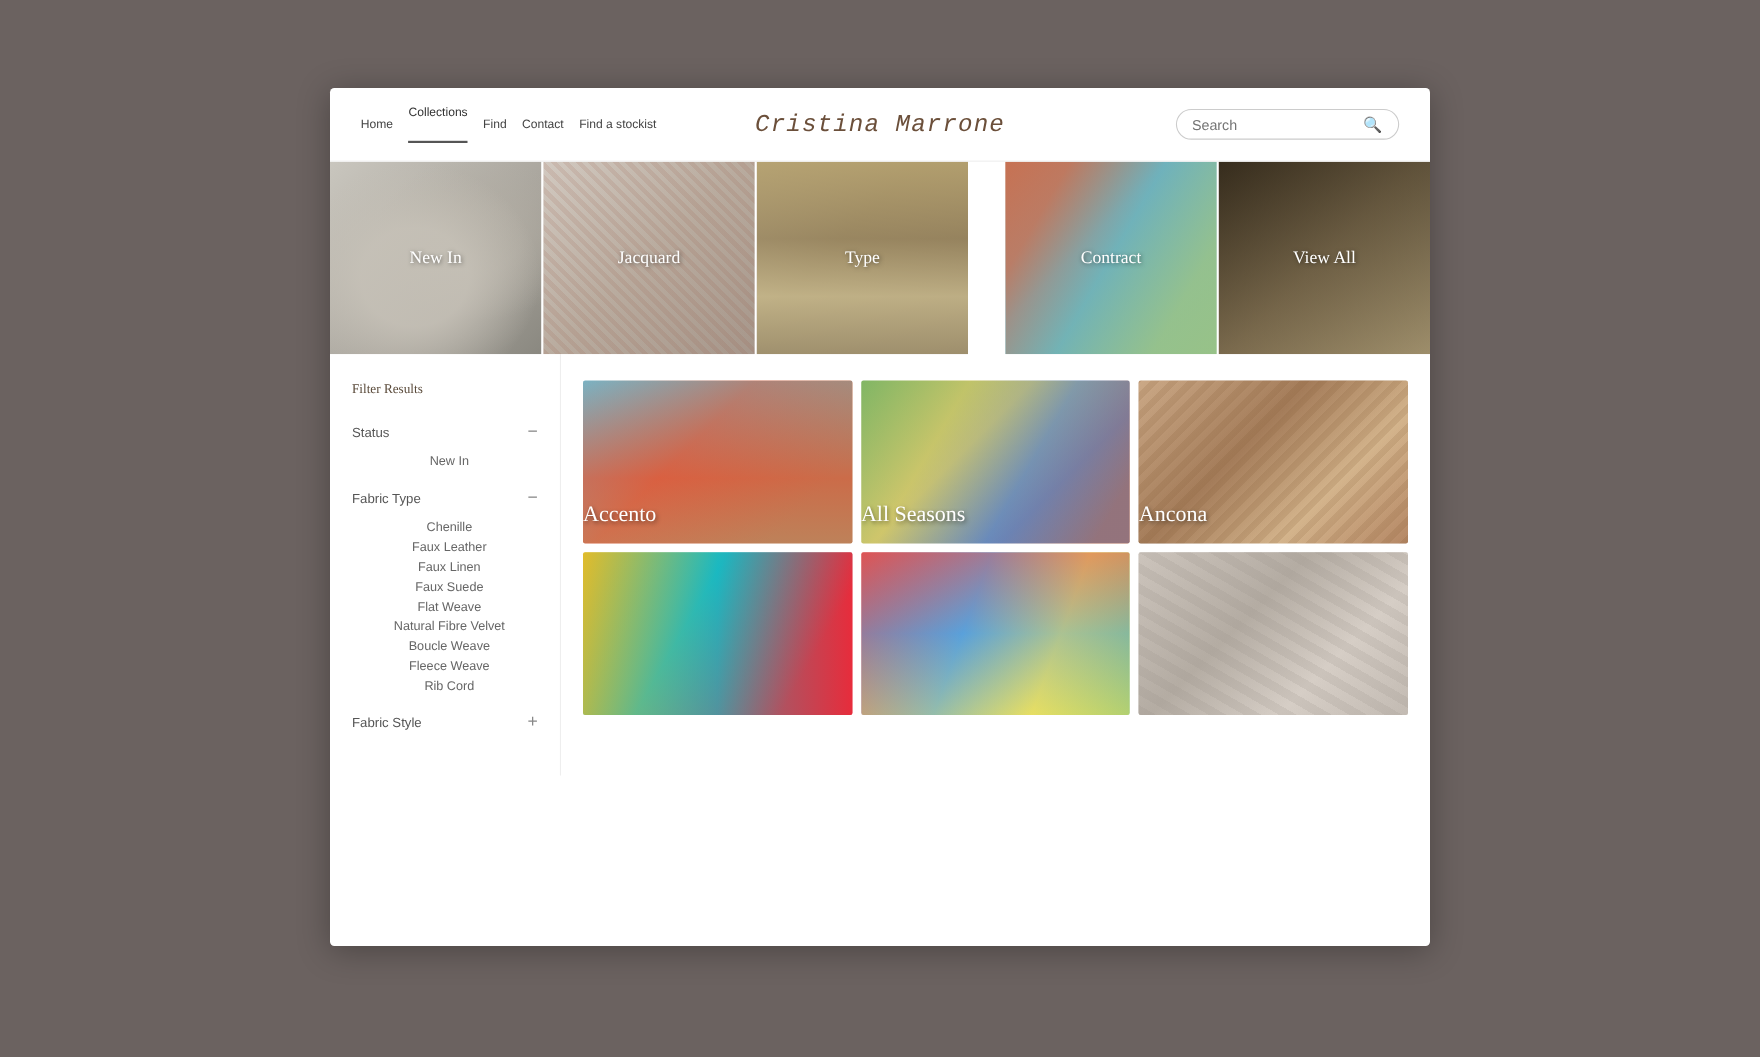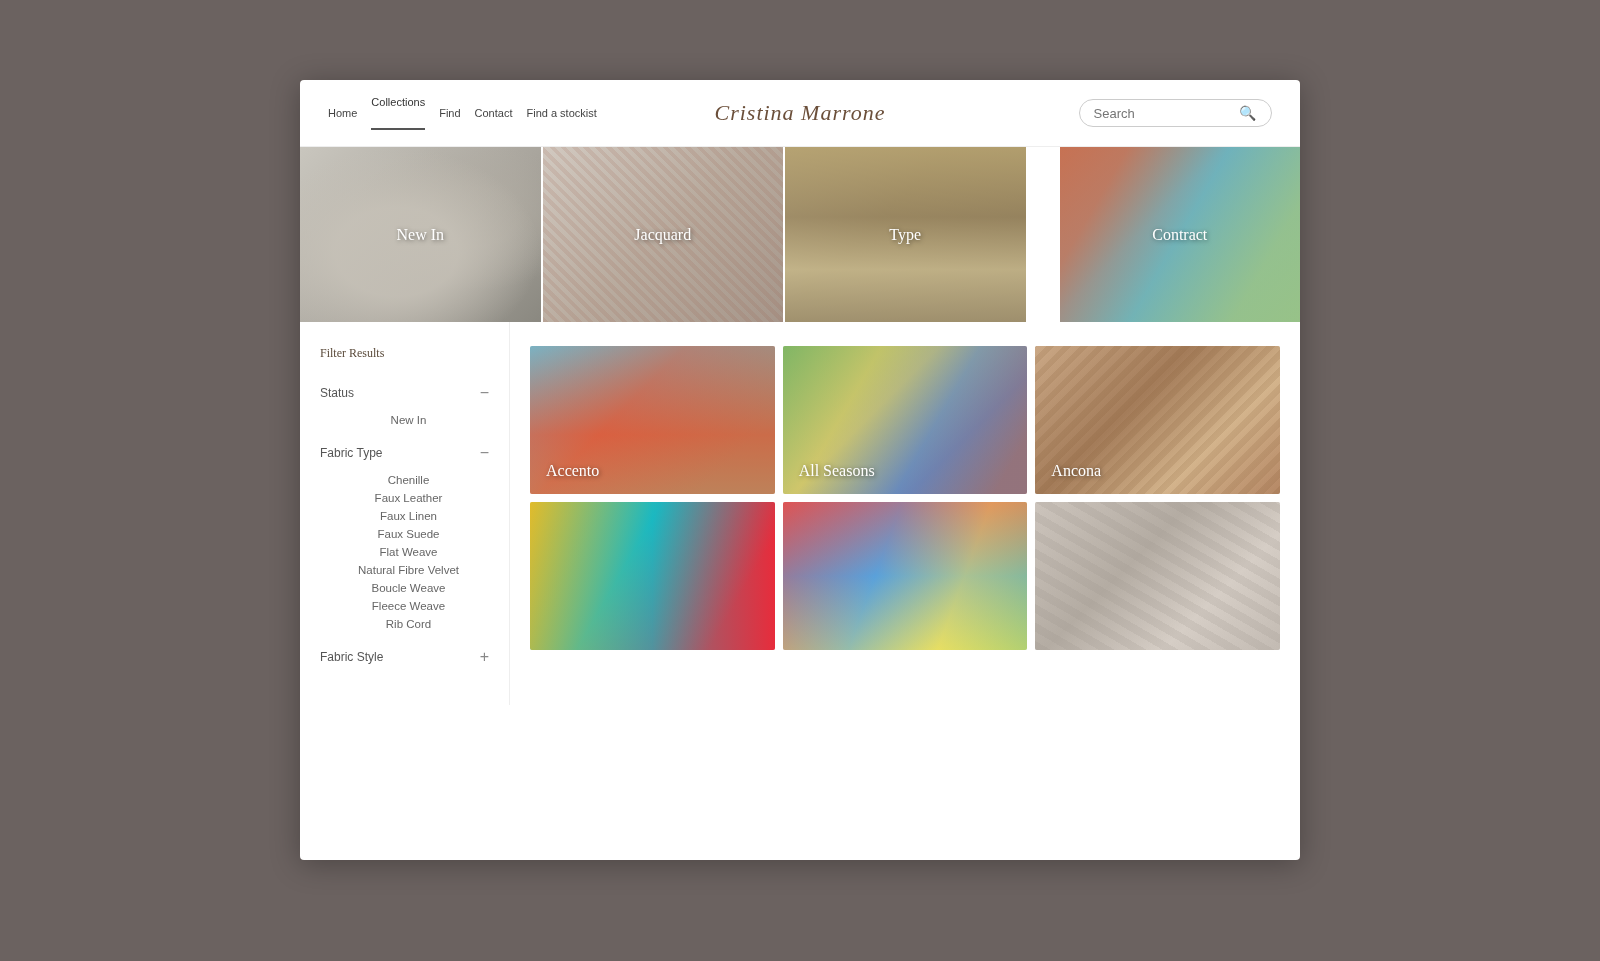--- a/index.html
+++ b/index.html
@@ -43,34 +43,34 @@
     }
     .nav-links a.active {
       color: #333;
       border-bottom: 2px solid #555;
       padding-bottom: 20px;
     }
     .nav-logo {
       position: absolute;
       left: 50%;
       transform: translateX(-50%);
-      font-family: Liberation Serif, serif;
+      font-family: Liberation Mono, monospace;
       font-size: 22px;
       color: #6b4f3a;
       font-style: italic;
       letter-spacing: 1px;
       white-space: nowrap;
     }
     .nav-search {
       display: flex;
       align-items: center;
       border: 1px solid #ccc;
       border-radius: 20px;
       padding: 5px 14px;
-      gap: 6px;
+      gap: 16px;
     }
     .nav-search input {
       border: none;
       outline: none;
       font-size: 13px;
       color: #888;
       width: 140px;
       background: transparent;
     }
     .search-icon-svg {
@@ -210,23 +210,23 @@
     .product-card {
       position: relative;
       height: 148px;
       overflow: hidden;
       border-radius: 2px;
       cursor: pointer;
     }
     .product-card-label {
       position: absolute;
       bottom: 14px;
-      left: 16px;
+      left: 0;
       color: #fff;
-      font-size: 16px;
+      font-size: 20px;
       font-family: Georgia, serif;
       font-weight: 300;
       text-shadow: 1px 1px 4px rgba(0,0,0,0.5);
     }
     
     .card-accento {
       background: linear-gradient(135deg, #8abecc 0%, #e07050 40%, #c48860 80%);
     }
     .card-accento::before {
       content: '';
@@ -307,20 +307,23 @@
         <div class="banner-label">New In</div>
       </div>
       <div class="banner-item banner-jacquard">
         <div class="banner-label">Jacquard</div>
       </div>
       <div class="banner-item banner-plain">
         <div class="banner-label">Type</div>
       </div>
       <div class="banner-item banner-contract">
         <div class="banner-label">Contract</div>
+      </div>
+      <div class="banner-item banner-viewall">
+        <div class="banner-label">View All</div>
       </div>
     </div>
 
 
   <div class="main-content">
 
     <aside class="sidebar">
       <div class="sidebar-title">Filter Results</div>
 
     <div class="filter-section">

